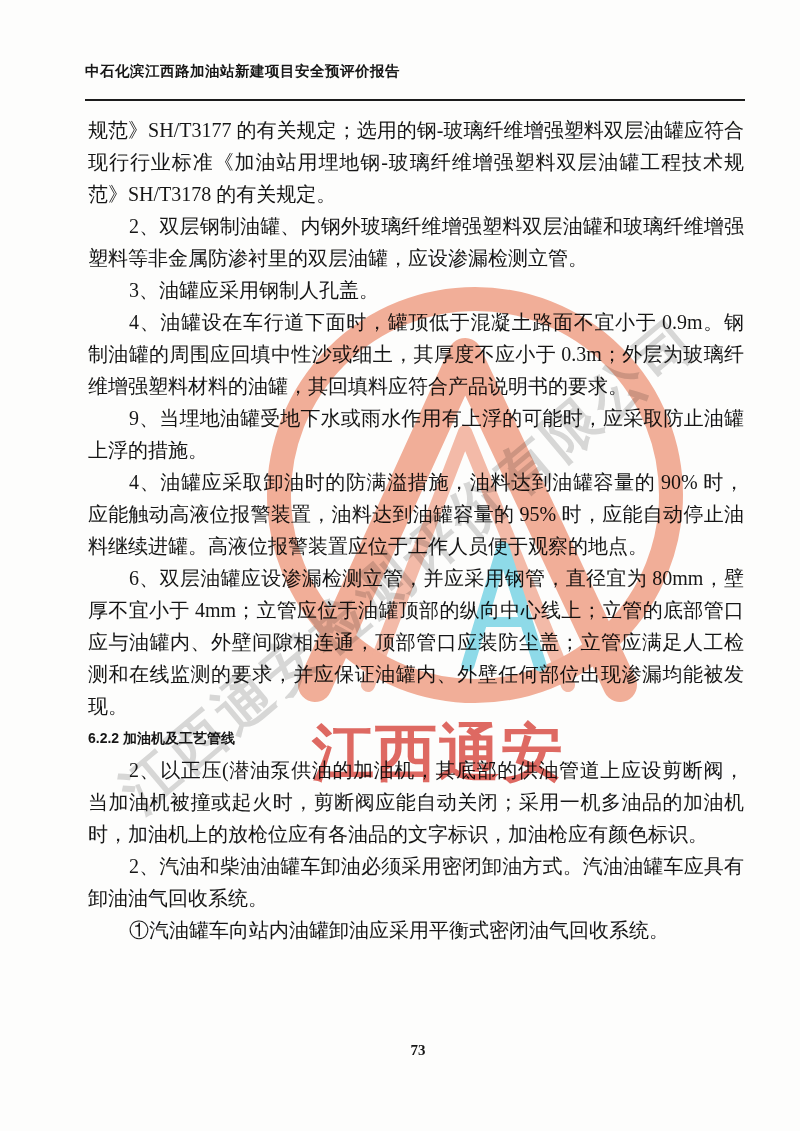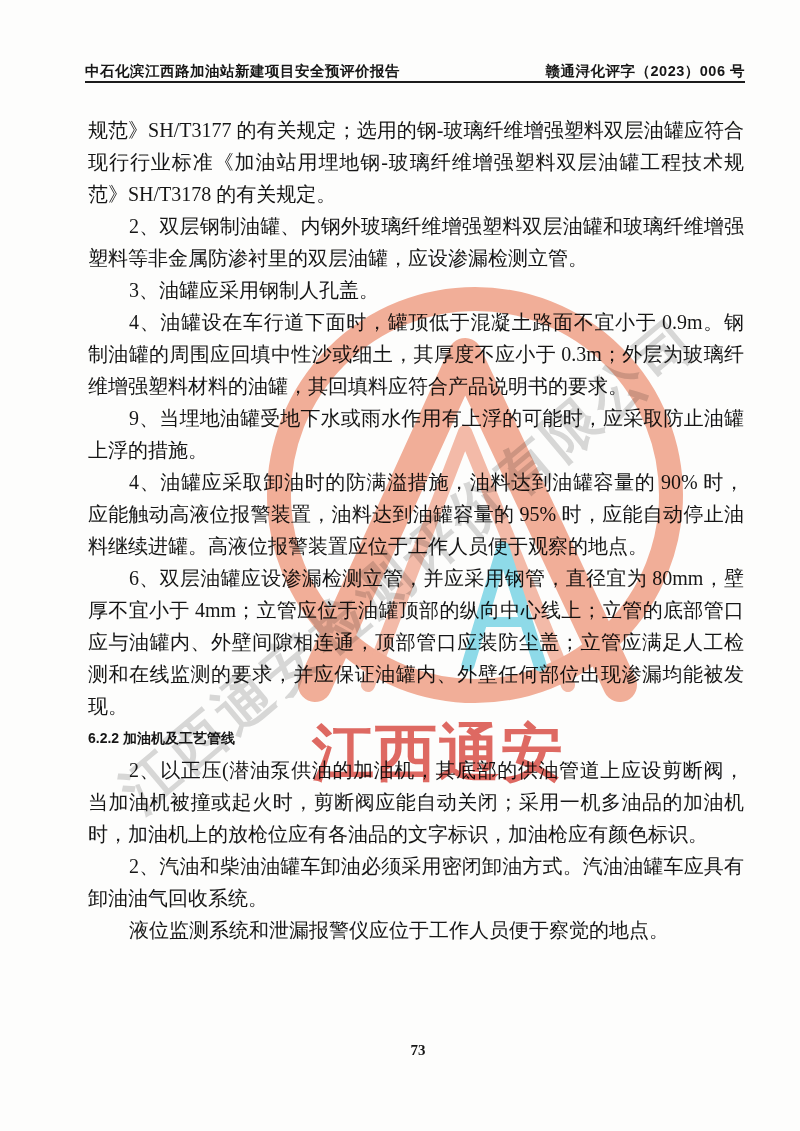--- a/index.html
+++ b/index.html
@@ -9,21 +9,21 @@
     margin:0 auto;
     background:#fdfdfc;
     overflow:hidden;
     font-family:"Liberation Serif","DejaVu Serif",serif;
     color:#161616;
   }
   
   .header{
     position:absolute;left:85px;right:55px;top:62px;
     display:flex;justify-content:space-between;align-items:flex-end;
-    padding-bottom:0;
+    padding-bottom:18px;
     border-bottom:2.5px solid #1c1c1c;
     font-family:"Liberation Sans","DejaVu Sans",sans-serif;
     font-weight:bold;font-size:14.5px;letter-spacing:.5px;
     white-space:nowrap;
     gap:28px;
   }
   
   .doc-body{
     position:absolute;left:88px;right:56px;top:114px;
     font-size:20px;line-height:32px;
@@ -72,35 +72,34 @@
 </style>
 </head>
 <body>
 
 <div class="page">
 
   <div class="wm-diagonal">江西通安检测评价有限公司</div>
 
   <div class="header">
     <span>中石化滨江西路加油站新建项目安全预评价报告</span>
-    <span>赣通浔化评字（2023）006 号</span>
   </div>
 
   <div class="doc-body">
     <p class="para no-indent">规范》SH/T3177 的有关规定；选用的钢-玻璃纤维增强塑料双层油罐应符合现行行业标准《加油站用埋地钢-玻璃纤维增强塑料双层油罐工程技术规范》SH/T3178 的有关规定。</p>
     <p class="para">2、双层钢制油罐、内钢外玻璃纤维增强塑料双层油罐和玻璃纤维增强塑料等非金属防渗衬里的双层油罐，应设渗漏检测立管。</p>
     <p class="para">3、油罐应采用钢制人孔盖。</p>
     <p class="para">4、油罐设在车行道下面时，罐顶低于混凝土路面不宜小于 0.9m。钢制油罐的周围应回填中性沙或细土，其厚度不应小于 0.3m；外层为玻璃纤维增强塑料材料的油罐，其回填料应符合产品说明书的要求。</p>
     <p class="para">9、当埋地油罐受地下水或雨水作用有上浮的可能时，应采取防止油罐上浮的措施。</p>
     <p class="para">4、油罐应采取卸油时的防满溢措施，油料达到油罐容量的 90% 时，应能触动高液位报警装置，油料达到油罐容量的 95% 时，应能自动停止油料继续进罐。高液位报警装置应位于工作人员便于观察的地点。</p>
     <p class="para">6、双层油罐应设渗漏检测立管，并应采用钢管，直径宜为 80mm，壁厚不宜小于 4mm；立管应位于油罐顶部的纵向中心线上；立管的底部管口应与油罐内、外壁间隙相连通，顶部管口应装防尘盖；立管应满足人工检测和在线监测的要求，并应保证油罐内、外壁任何部位出现渗漏均能被发现。</p>
     <p class="sect-heading">6.2.2 加油机及工艺管线</p>
     <p class="para">2、以正压(潜油泵供油的加油机，其底部的供油管道上应设剪断阀，当加油机被撞或起火时，剪断阀应能自动关闭；采用一机多油品的加油机时，加油机上的放枪位应有各油品的文字标识，加油枪应有颜色标识。</p>
     <p class="para">2、汽油和柴油油罐车卸油必须采用密闭卸油方式。汽油油罐车应具有卸油油气回收系统。</p>
-    <p class="para">液位监测系统和泄漏报警仪应位于工作人员便于察觉的地点。</p>
+    <p class="para">①汽油罐车向站内油罐卸油应采用平衡式密闭油气回收系统。</p>
   </div>
 
   <svg class="wm-stamp" viewBox="0 0 440 440" xmlns="http://www.w3.org/2000/svg" aria-hidden="true">
     <circle cx="225" cy="215" r="196" fill="none" stroke="#f09a7e" stroke-width="24"></circle>
     <path d="M65 405 L215 75 L370 405" fill="none" stroke="#f09a7e" stroke-width="34" stroke-linecap="round" stroke-linejoin="round"></path>
     <path d="M118 405 L215 152 L318 405" fill="none" stroke="#f09a7e" stroke-width="14" stroke-linecap="round" stroke-linejoin="round" opacity="0.85"></path>
     <path d="M218 385 L253 268 L290 385" fill="none" stroke="#6fd2e6" stroke-width="13" stroke-linecap="round" stroke-linejoin="round"></path>
     <path d="M231 342 L277 342" fill="none" stroke="#6fd2e6" stroke-width="10" stroke-linecap="round"></path>
   </svg>
 

